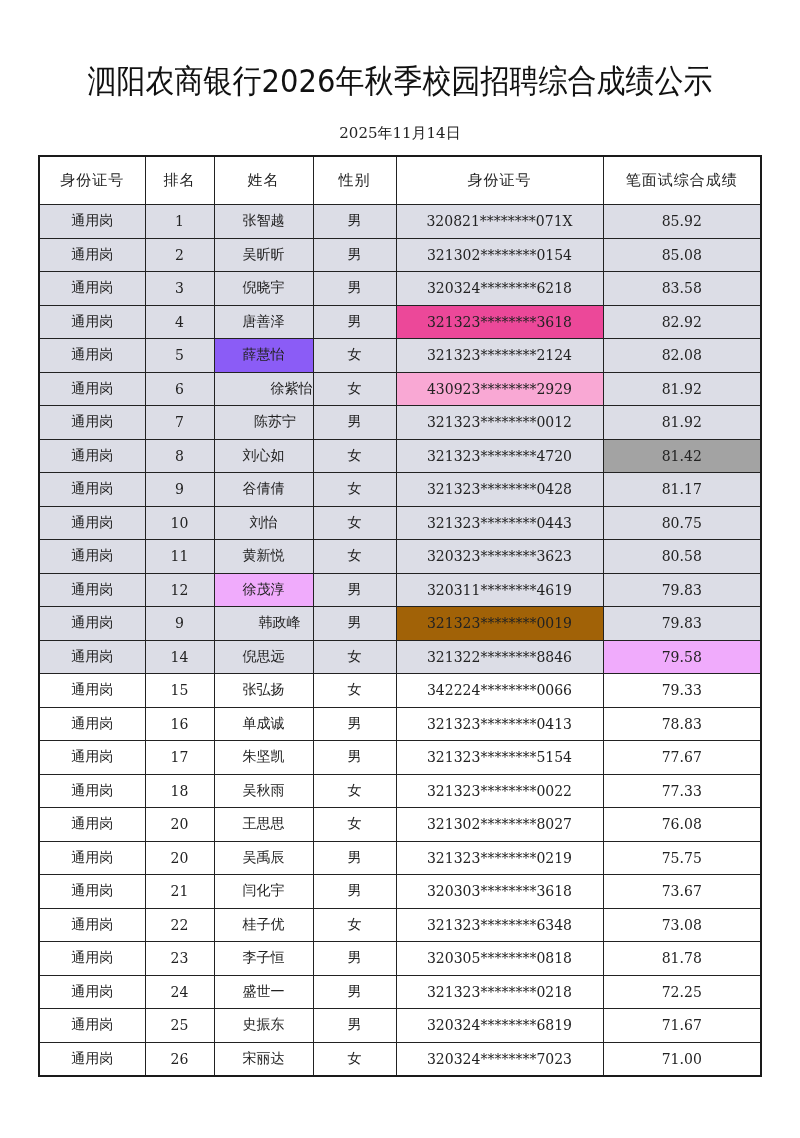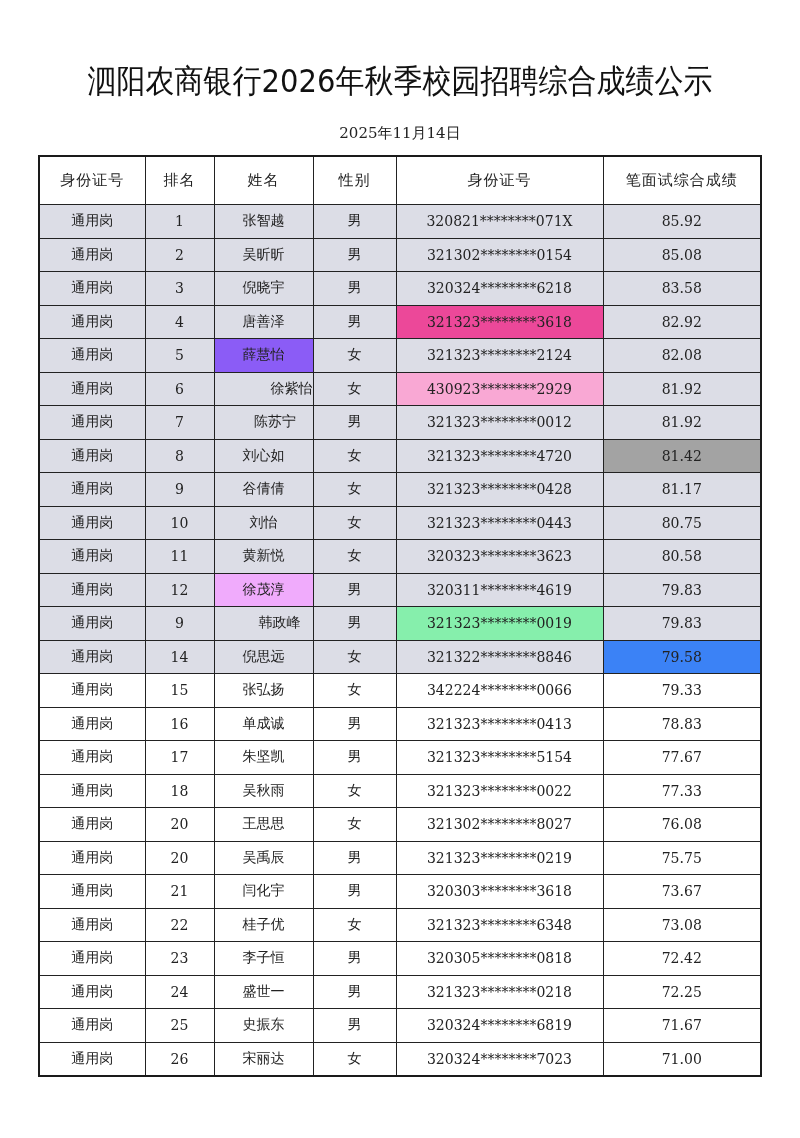--- a/index.html
+++ b/index.html
@@ -165,30 +165,30 @@
         <td style="background: #f0abfc;">徐茂淳</td>
         <td style="background: rgb(220, 221, 230);">男</td>
         <td class="id" style="background: rgb(220, 221, 230);">320311********4619</td>
         <td class="score" style="background: rgb(220, 221, 230);">79.83</td>
       </tr>
       <tr class="shaded">
         <td style="background: rgb(220, 221, 230);">通用岗</td>
         <td style="background: rgb(220, 221, 230);">9</td>
         <td style="background: rgb(220, 221, 230); padding-left: 32px;">韩政峰</td>
         <td style="background: rgb(220, 221, 230);">男</td>
-        <td class="id" style="background: #86efac;">321323********0019</td>
+        <td class="id" style="background: #a16207;">321323********0019</td>
         <td class="score" style="background: rgb(220, 221, 230);">79.83</td>
       </tr>
       <tr class="shaded">
         <td style="background: rgb(220, 221, 230);">通用岗</td>
         <td style="background: rgb(220, 221, 230);">14</td>
         <td style="background: rgb(220, 221, 230);">倪思远</td>
         <td style="background: rgb(220, 221, 230);">女</td>
         <td class="id" style="background: rgb(220, 221, 230);">321322********8846</td>
-        <td class="score" style="background: #3b82f6; margin-left: 12px;">79.58</td>
+        <td class="score" style="background: #f0abfc; margin-left: 12px;">79.58</td>
       </tr>
       <tr>
         <td>通用岗</td>
         <td>15</td>
         <td>张弘扬</td>
         <td>女</td>
         <td class="id">342224********0066</td>
         <td class="score">79.33</td>
       </tr>
       <tr>
@@ -246,21 +246,21 @@
         <td>女</td>
         <td class="id">321323********6348</td>
         <td class="score">73.08</td>
       </tr>
       <tr>
         <td>通用岗</td>
         <td>23</td>
         <td>李子恒</td>
         <td>男</td>
         <td class="id">320305********0818</td>
-        <td class="score">72.42</td>
+        <td class="score">81.78</td>
       </tr>
       <tr>
         <td>通用岗</td>
         <td>24</td>
         <td>盛世一</td>
         <td>男</td>
         <td class="id">321323********0218</td>
         <td class="score">72.25</td>
       </tr>
       <tr>

